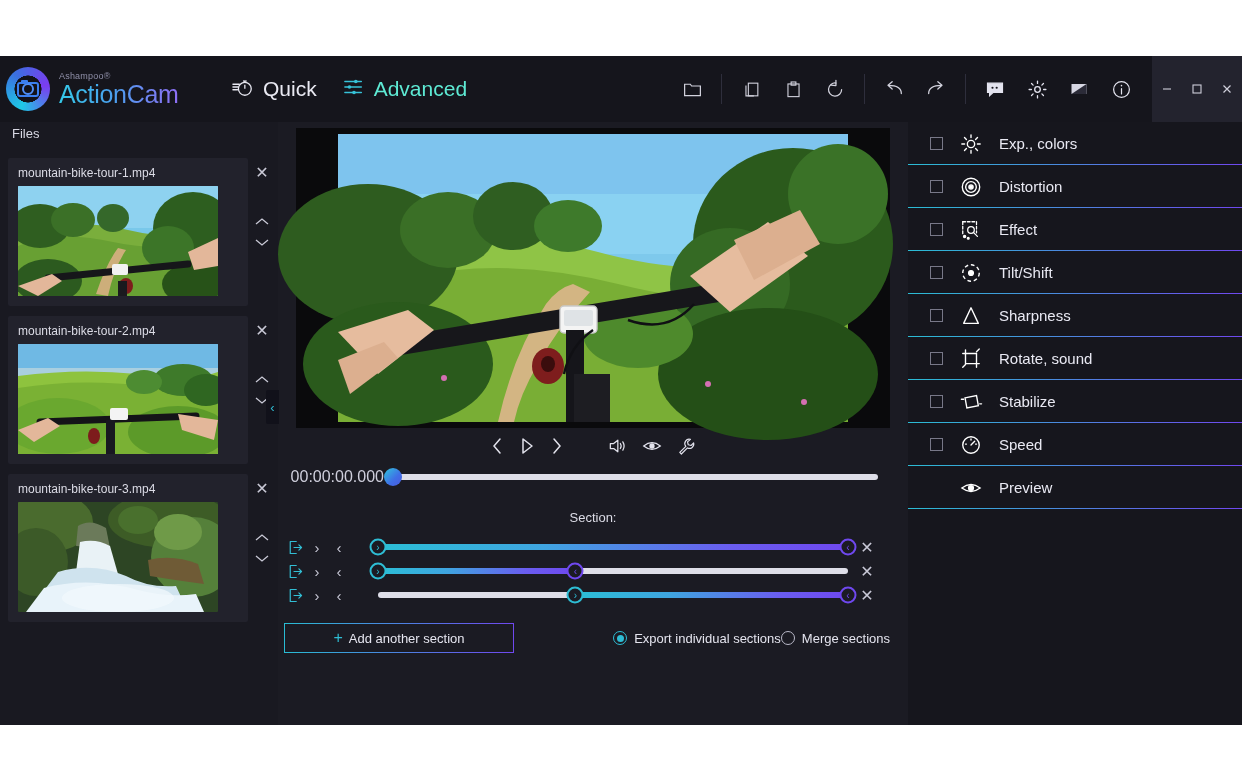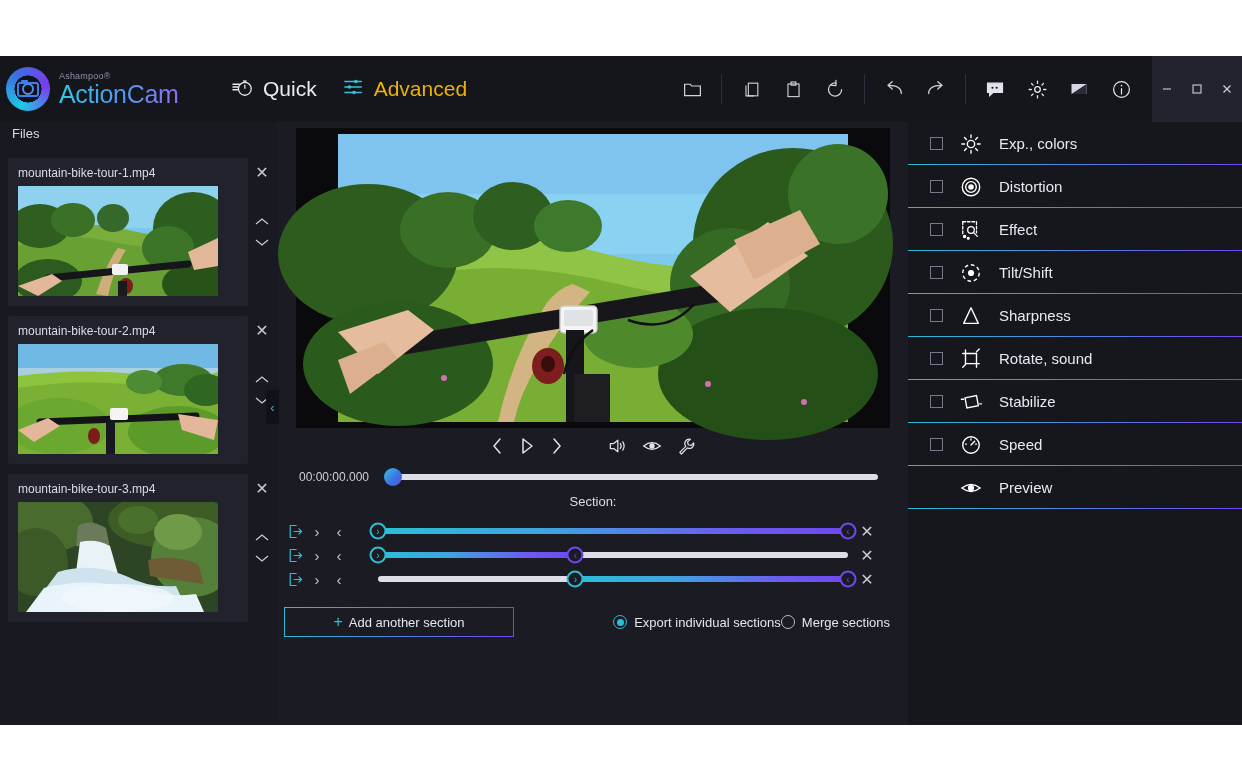--- a/index.html
+++ b/index.html
@@ -50,21 +50,21 @@
   .logo-name {
     font-size: 25px; font-weight: 400; letter-spacing: -.3px; margin-top: 1px;
     background: linear-gradient(90deg, #35c9e8 0%, #4aa0ef 45%, #8f6ef5 100%);
     -webkit-background-clip: text; background-clip: text; color: transparent;
   }
 
   .modes { display: flex; align-items: center; gap: 26px; margin-left: 12px; }
   .mode { display: flex; align-items: center; gap: 9px; cursor: pointer; }
   .mode .lbl { font-size: 21px; text-align: right; }
   .mode.inactive .lbl { color: #e9e9f2; }
-  .mode.active .lbl { color: #eab308; }
+  .mode.active .lbl { color: #5eead4; }
 
   .tb-spacer { flex: 1 1 auto; }
   .tb-group { display: flex; align-items: center; height: 66px; }
   .tb-btn {
     width: 42px; height: 42px; display: flex; align-items: center; justify-content: center;
     cursor: pointer; color: #d3d3de;
   }
   .tb-sep { width: 1px; height: 30px; background: #2e2e3c; margin: 0 8px; }
 
   .wc {
@@ -119,34 +119,34 @@
   .video-box svg { display: block; width: 510px; height: 288px; }
 
   .player-ctrls {
     display: flex; align-items: center; justify-content: center; gap: 15px;
     margin-top: 8px; color: #e2e2ec;
   }
   .player-ctrls .pbtn { cursor: pointer; display: flex; align-items: center; justify-content: center; }
   .pgap { width: 13px; }
 
   .seek-row { display: flex; align-items: center; margin: 12px 0 0 0; padding: 0 30px 0 6px; }
-  .tc { font-size: 12px; color: #cfcfdc; width: 100px; text-align: center; padding-left: 0px;}
+  .tc { font-size: 16px; color: #cfcfdc; width: 100px; text-align: right; padding-left: 0px;}
   .seek-wrap { flex: 1 1 auto; position: relative; height: 18px; }
   .seek-track {
     position: absolute; left: 10px; right: 0; top: 50%; transform: translateY(-50%);
     height: 6px; background: #dedee8; border-radius: 3px;
   }
   .seek-thumb {
     position: absolute; left: 0px; top: 50%; transform: translateY(-50%);
     width: 18px; height: 18px; border-radius: 50%;
     background: linear-gradient(135deg, #2fc6dd 0%, #3f6ee6 60%, #4a5bdd 100%);
     cursor: pointer;
   }
 
-  .section-label { text-align: center; font-size: 13px; color: #dcdce6; margin-top: 8px; }
+  .section-label { text-align: center; font-size: 13px; color: #dcdce6; margin-top: 24px; }
 
   .sections { margin-top: 10px; padding-left: 6px; padding-right: 30px; }
   .srow { display: flex; align-items: center; height: 24px; }
   .s-icon { width: 22px; display: flex; align-items: center; justify-content: center; color: #32bed4; cursor: pointer; }
   .s-chev { width: 22px; display: flex; align-items: center; justify-content: center; color: #c8c8d6; cursor: pointer; font-size: 15px; }
   .rng { flex: 1 1 auto; position: relative; height: 24px; margin-left: 28px; margin-right: 8px; }
   .rng-base {
     position: absolute; left: 0; right: 0; top: 50%; transform: translateY(-50%);
     height: 6px; background: #dedee8; border-radius: 3px;
   }

